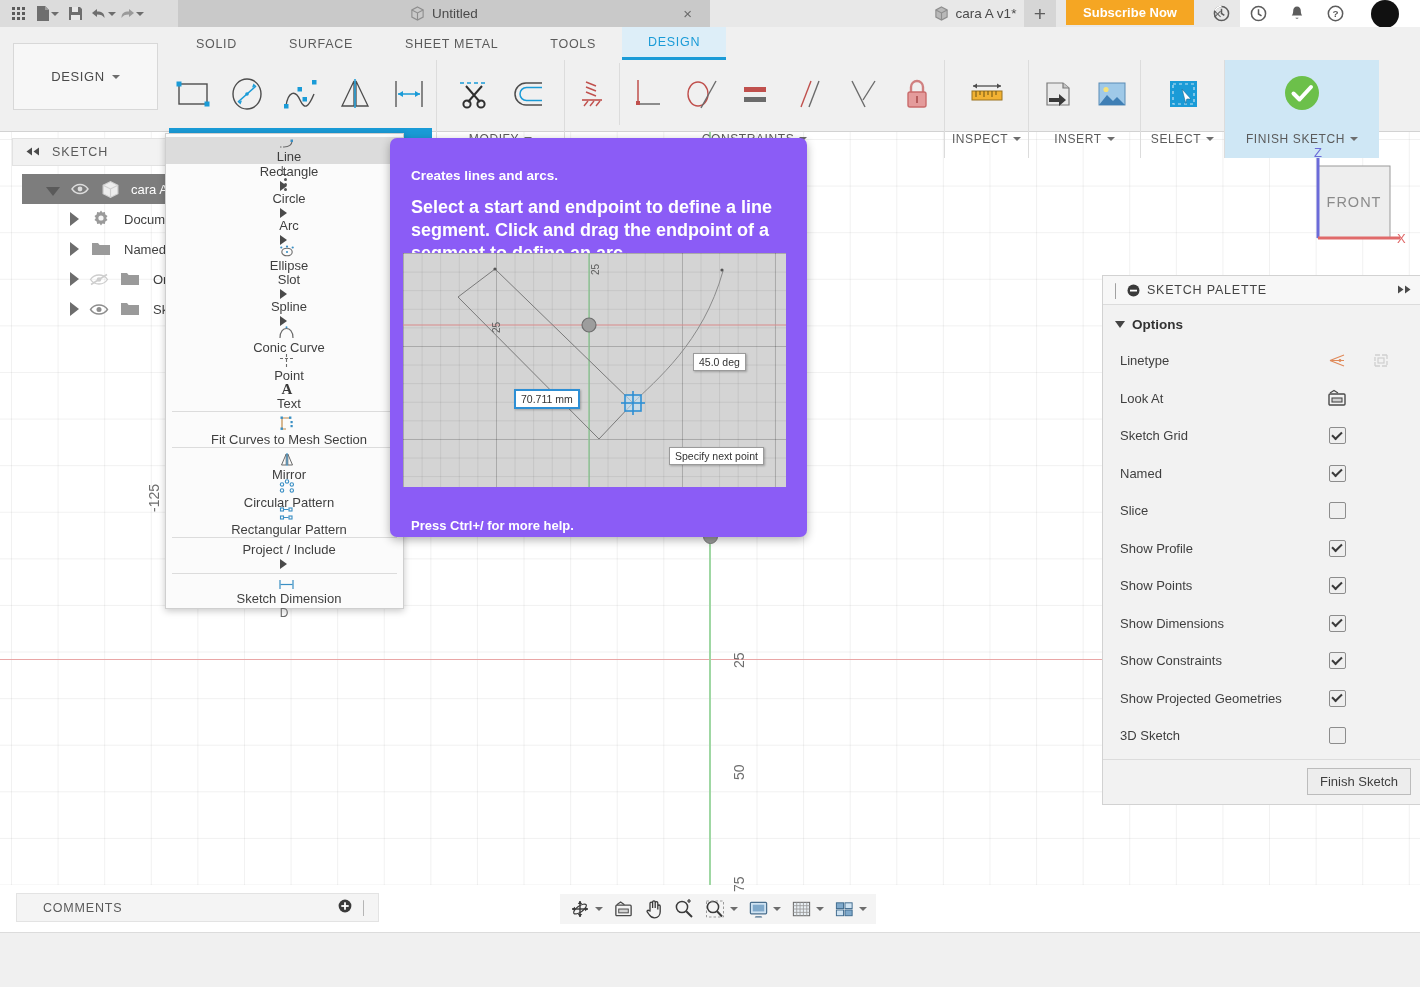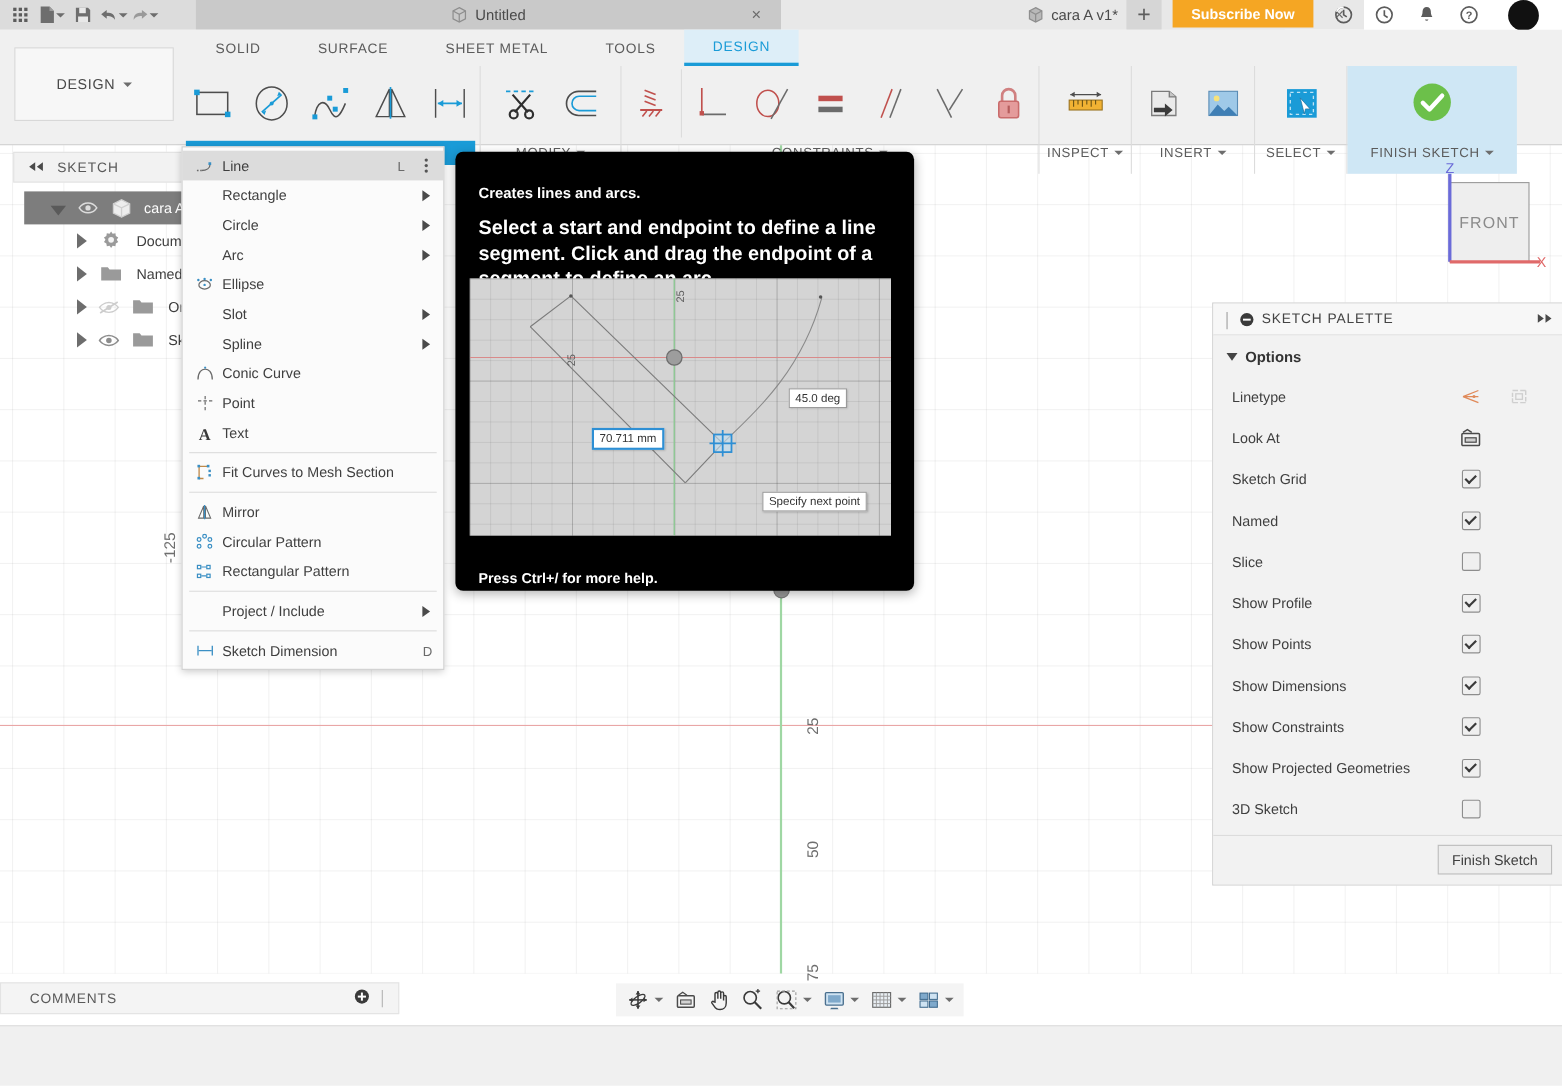--- a/index.html
+++ b/index.html
@@ -73,33 +73,33 @@
   .trow.root{background:#7d7d7d;color:#fff;}
   .tri{width:0;height:0;border-top:7px solid transparent;border-bottom:7px solid transparent;
     border-left:9px solid #6d6d6d;margin-right:9px;}
   .tri.down{border-left:7px solid transparent;border-right:7px solid transparent;
     border-top:9px solid #5a5a5a;border-bottom:none;margin-top:4px;}
   .eye{width:22px;display:flex;justify-content:center;margin-right:7px;}
   
   #dropdown{position:absolute;left:165px;top:133px;width:237px;background:#fbfbfb;
     border:1px solid #cfcfcf;box-shadow:0 2px 7px rgba(0,0,0,.22);z-index:40;padding:3px 0;}
   .mrow{height:27px;display:flex;align-items:center;font-size:13px;color:#3f3f3f;
-    padding-left:9px;cursor:pointer;position:relative;}
+    padding-left:9px;cursor:pointer;position:relative;flex-direction:column;}
   .mrow.sel{background:#dcdcdc;}
   .mrow .mico{width:22px;display:flex;align-items:center;justify-content:center;margin-right:5px;}
   .mrow .mico.empty{width:22px;margin-right:5px;}
   .mrow .mlbl{flex:1;}
   .mrow .mkey{font-size:12px;color:#6a6a6a;margin-right:10px;}
   .mrow .march{width:0;height:0;border-top:5px solid transparent;border-bottom:5px solid transparent;
     border-left:7px solid #4a4a4a;margin-right:12px;}
   .mdots{width:18px;display:flex;flex-direction:column;align-items:center;gap:2px;margin-right:7px;}
   .mdots i{width:3px;height:3px;background:#555;border-radius:50%;display:block;}
   .msep{height:1px;background:#dcdcdc;margin:4px 6px;}
   
-  #tooltip{position:absolute;left:414px;top:138px;width:417px;height:399px;background:#000000;
+  #tooltip{position:absolute;left:390px;top:138px;width:417px;height:399px;background:#8b5cf6;
     border-radius:7px;z-index:45;box-shadow:0 3px 10px rgba(0,0,0,.3);color:#fff;}
   #tt-t1{position:absolute;left:21px;top:30px;font-size:13.5px;font-weight:bold;}
   #tt-t2{position:absolute;left:21px;top:58px;width:377px;font-size:18px;font-weight:bold;line-height:1.27;}
   #tt-img{position:absolute;left:13px;top:115px;width:383px;height:234px;background:#d4d4d4;
     background-image:
       linear-gradient(to right,rgba(0,0,0,.07) 1px,transparent 1px),
       linear-gradient(to bottom,rgba(0,0,0,.07) 1px,transparent 1px),
       linear-gradient(to right,rgba(0,0,0,.14) 1px,transparent 1px),
       linear-gradient(to bottom,rgba(0,0,0,.14) 1px,transparent 1px);
     background-size:18.6px 18.6px,18.6px 18.6px,93px 93px,93px 93px;
@@ -127,21 +127,21 @@
     display:flex;align-items:center;justify-content:center;cursor:pointer;}
   .cb.on::after{content:"";width:8px;height:4px;border-left:2px solid #3a3a3a;
     border-bottom:2px solid #3a3a3a;transform:rotate(-45deg) translate(1px,-1px);}
   #pal-foot{border-top:1px solid #dcdcdc;height:44px;display:flex;align-items:center;
     justify-content:flex-end;padding-right:10px;background:#f2f2f2;}
   #finish-sk{border:1px solid #bcbcbc;background:#ededed;font-size:13px;color:#3f3f3f;
     padding:5px 12px;cursor:pointer;}
   
   #viewcube{position:absolute;left:1296px;top:146px;width:110px;height:105px;z-index:20;}
   
-  #comments{position:absolute;left:0;top:893px;width:363px;height:29px;background:#f4f4f4;
+  #comments{position:absolute;left:16px;top:893px;width:363px;height:29px;background:#f4f4f4;
     border:1px solid #e3e3e3;display:flex;align-items:center;padding:0 9px 0 26px;
     box-sizing:border-box;font-size:12.5px;letter-spacing:.8px;color:#5a5a5a;}
   #navbar{position:absolute;left:560px;top:894px;height:30px;display:flex;align-items:center;gap:2px;
     background:#f4f4f4;padding:0 5px;}
   .nbtn{height:28px;display:flex;align-items:center;justify-content:center;gap:3px;
     padding:0 4px;cursor:pointer;}
   #statusbar{position:absolute;left:0;top:932px;width:1420px;height:55px;background:#f0f0f0;
     border-top:1px solid #dcdcdc;}
 </style>
 </head>

